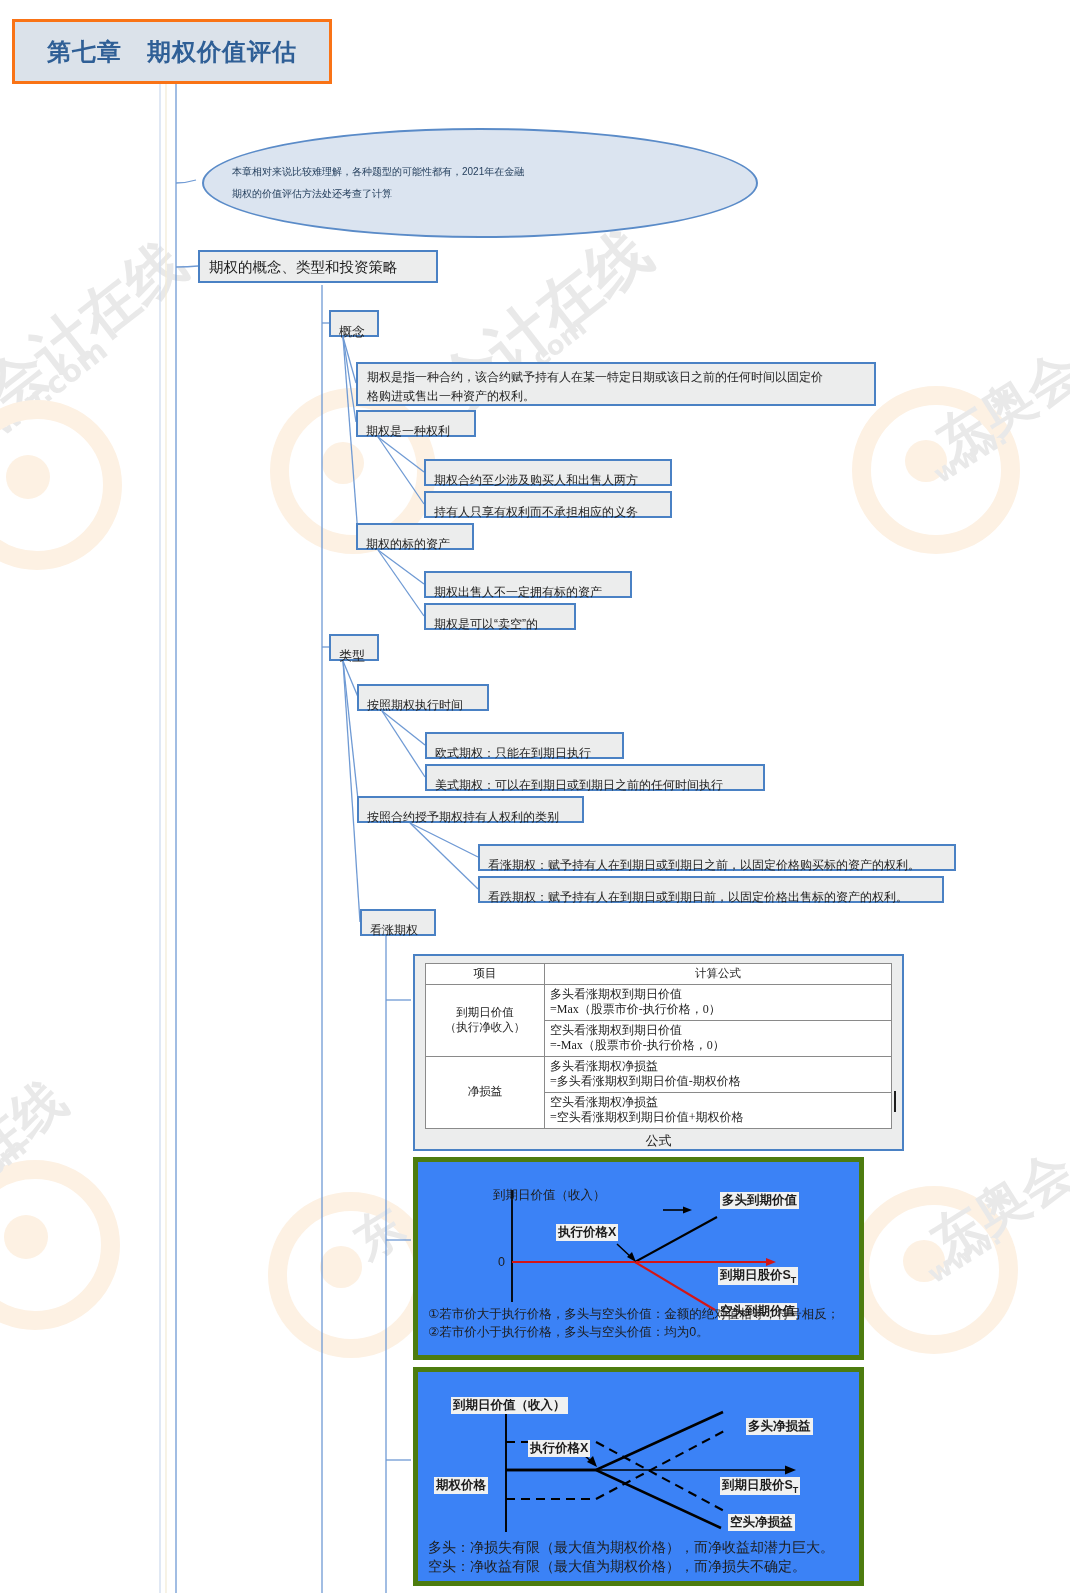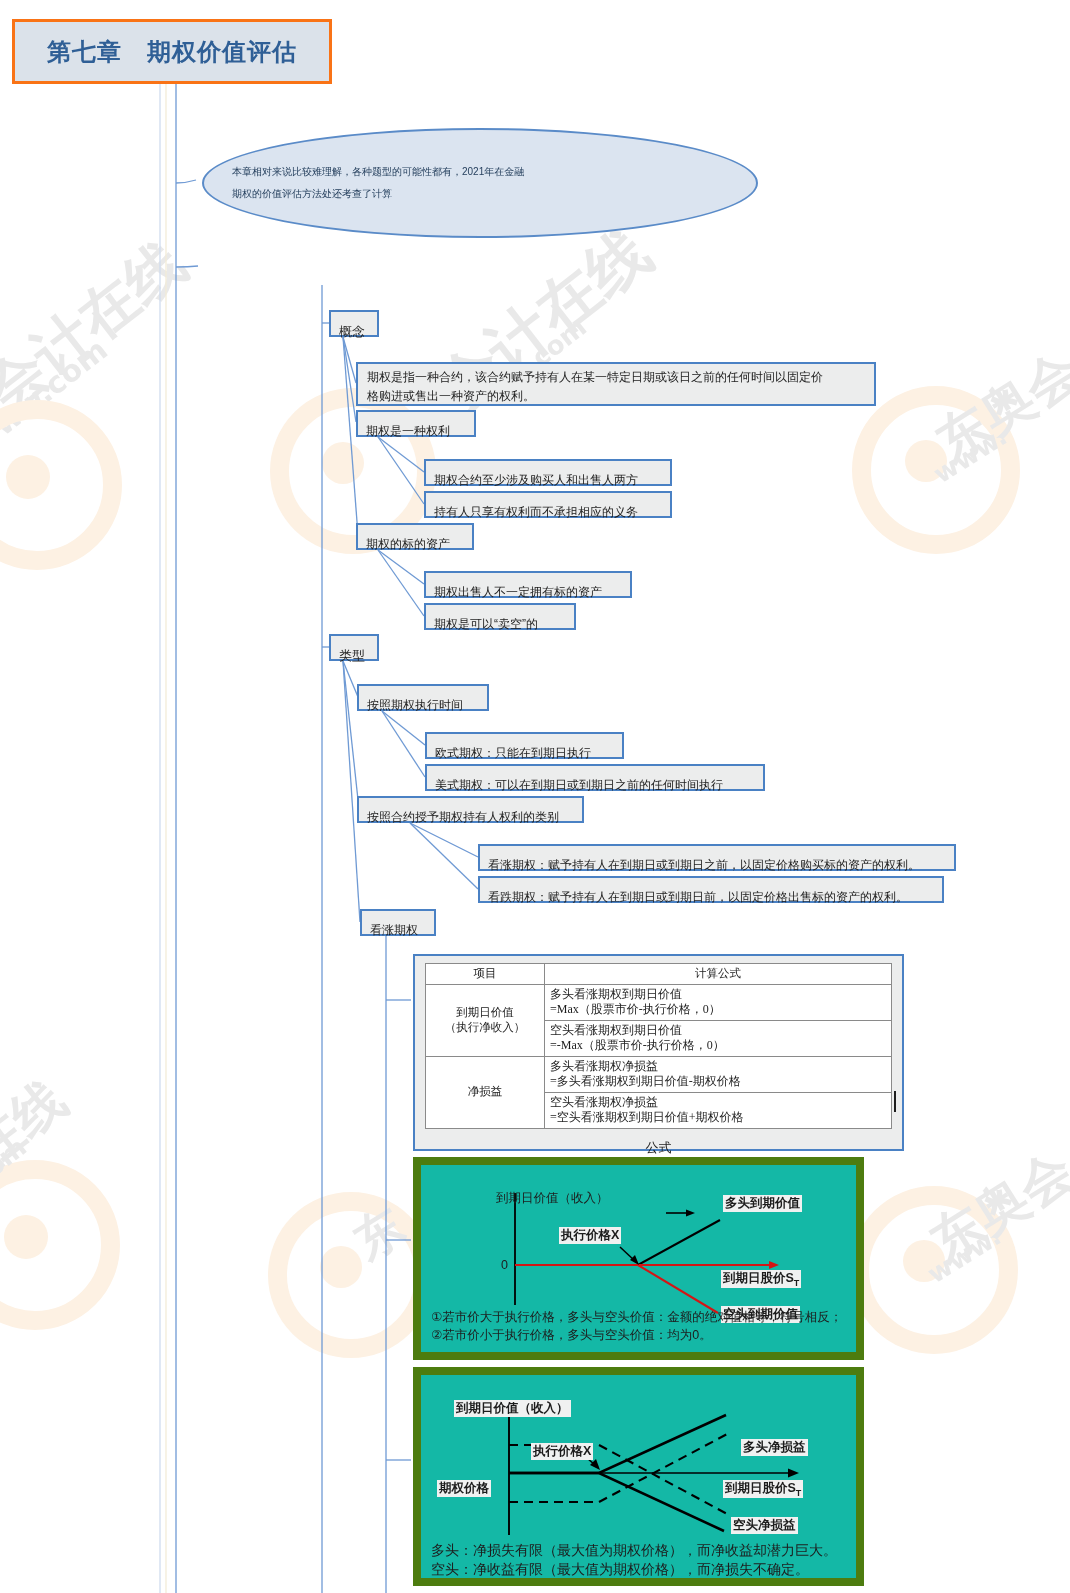--- a/index.html
+++ b/index.html
@@ -86,30 +86,30 @@
     border:1px solid #8a8a8a;
     padding:2px 5px;
     vertical-align:middle;
     line-height:15.5px;
   }
   td.c-head{text-align:center;padding:1px 5px;}
   td.c-item{text-align:center;width:108px;white-space:pre-line;line-height:16px;}
   td.c-form{white-space:pre-line;font-family:"Liberation Serif","DejaVu Serif",serif;font-size:12px;}
   #formula-caption{
     text-align:center;font-size:13px;color:#1d1d1d;
-    padding-top:10px;
+    padding-top:3px;
   }
   #tail-mark{
     position:absolute;right:6px;top:135px;width:2px;height:21px;background:#1d1d1d;
   }
 
   
   .chart-card{
     position:absolute;box-sizing:border-box;
-    background:#14b8a6;border:8px solid #4d7c0f;z-index:3;
+    background:#3b82f6;border:5px solid #4d7c0f;z-index:3;
   }
   #chart1{left:413px;top:1157px;width:451px;height:203px;}
   #chart2{left:413px;top:1367px;width:451px;height:219px;}
   .chart-svg{position:absolute;left:0;top:0;}
   .cnote{
     position:absolute;left:10px;font-size:12.5px;color:#1d1d1d;
     line-height:17.5px;white-space:pre-line;
   }
   #chart1-note{top:144px;}
   #chart2-note{top:166px;font-size:14px;line-height:19px;}
@@ -203,20 +203,21 @@
 
   <div id="title-box">
     <span id="title-text">第七章　期权价值评估</span>
   </div>
 
   <div id="ellipse">
     <span id="ellipse-text">本章相对来说比较难理解，各种题型的可能性都有，2021年在金融
 期权的价值评估方法处还考查了计算</span>
   </div>
 
+  <div class="node" style="left:198px;top:250px;width:240px;height:33px;font-size:14.5px;line-height:22px;">期权的概念、类型和投资策略</div>
 
   <div class="node thin" style="left:329px;top:310px;width:50px;height:27px;font-size:13px;line-height:20px;">概念</div>
 
   <div class="node" style="left:356px;top:362px;width:520px;height:44px;">期权是指一种合约，该合约赋予持有人在某一特定日期或该日之前的任何时间以固定价
 格购进或售出一种资产的权利。</div>
 
   <div class="node thin" style="left:356px;top:410px;width:120px;height:27px;">期权是一种权利</div>
 
   <div class="node thin" style="left:424px;top:459px;width:248px;height:27px;">期权合约至少涉及购买人和出售人两方</div>
 
@@ -320,21 +321,21 @@
       <path d="M88,127 L178,127 L310,57" fill="none" stroke="#000" stroke-width="2.1" stroke-dasharray="9,6"></path>
 
       <path d="M88,70 L178,70 L308,140" fill="none" stroke="#000" stroke-width="2.1" stroke-dasharray="9,6"></path>
 
       <line x1="158" y1="76" x2="174" y2="90" stroke="#000" stroke-width="1.6"></line>
       <polygon points="179,95 169,90 175,84" fill="#000"></polygon>
     </svg>
     <span class="clabel b" style="left:33px;top:25px;">到期日价值（收入）</span>
     <span class="clabel b" style="left:16px;top:105px;">期权价格</span>
     <span class="clabel b" style="left:110px;top:68px;">执行价格X</span>
-    <span class="clabel b" style="left:320px;top:46px;margin-top:18px;">多头净损益</span>
+    <span class="clabel b" style="left:328px;top:46px;">多头净损益</span>
     <span class="clabel b" style="left:310px;top:142px;">空头净损益</span>
     <span class="clabel b" style="left:302px;top:105px;">
       <span>到期日股价S</span><span class="sub">T</span>
     </span>
     <div class="cnote" id="chart2-note">多头：净损失有限（最大值为期权价格），而净收益却潜力巨大。
 空头：净收益有限（最大值为期权价格），而净损失不确定。</div>
   </div>
 
 </div>
 

